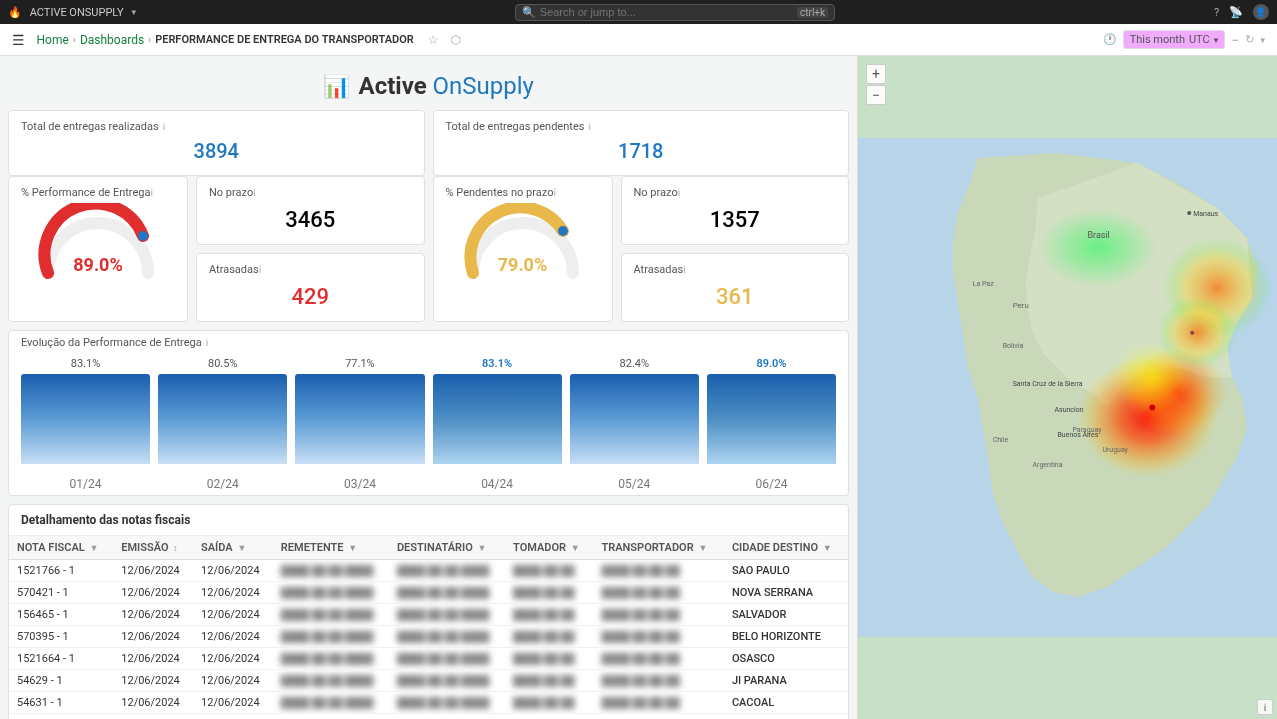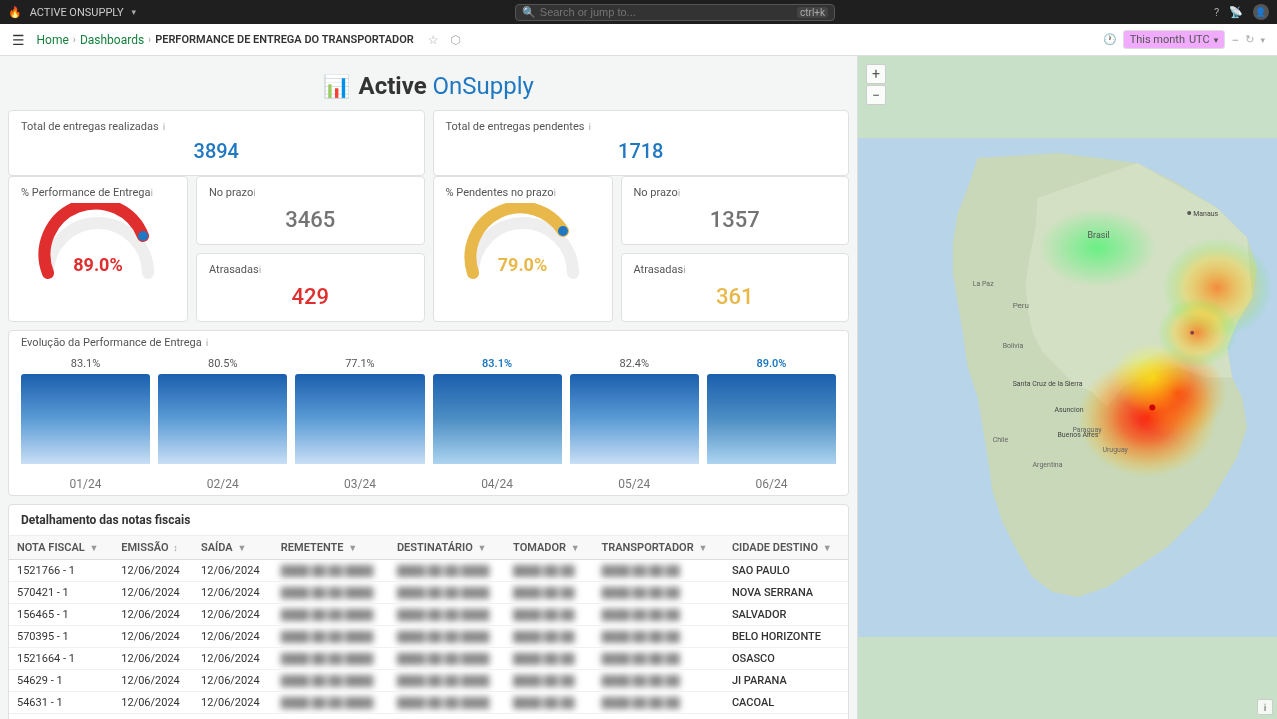--- a/index.html
+++ b/index.html
@@ -94,21 +94,21 @@
     .metrics-row { display: flex; gap: 8px; margin-bottom: 8px; }
     .metric-card {
       background: #fff;
       border: 1px solid #e0e0e0;
       border-radius: 4px;
       padding: 8px 12px;
     }
     .metric-title { font-size: 11px; color: #555; margin-bottom: 4px; display: flex; align-items: center; }
     .metric-value { font-size: 22px; font-weight: 500; text-align: center; padding: 4px 0; }
     .red { color: #e02e2e; }
-    .blue-m { color: #737373; }
+    .blue-m { color: #000000; }
     .yellow { color: #e8b84b; }
 
     
     .gauge-card { width: 180px; }
     .gauge-container { position: relative; width: 130px; height: 80px; margin: 0 auto; }
     .gauge-container svg { width: 130px; height: 85px; }
 
     
     .num-card { flex: 1; min-width: 100px; }
 

